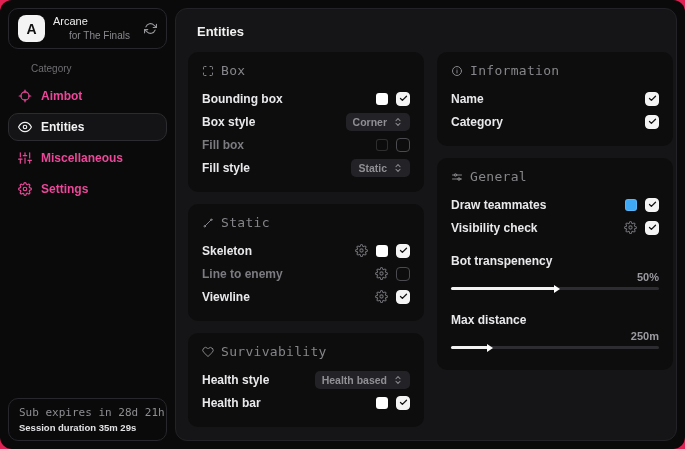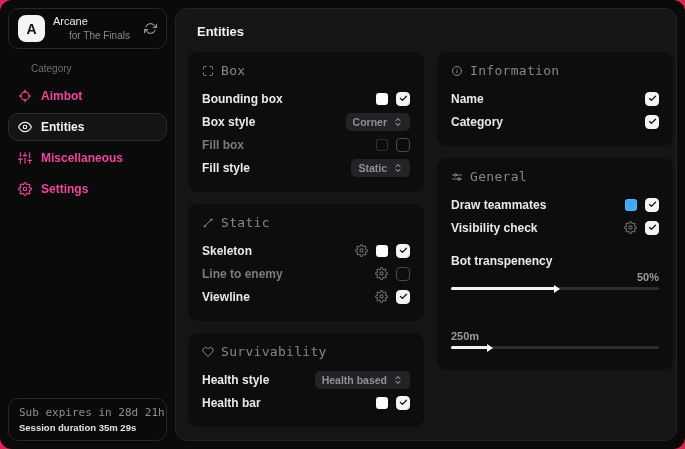--- a/index.html
+++ b/index.html
@@ -330,20 +330,21 @@
               <span class="row-label">Bot transpenency</span>
               <span class="slider-value">50%</span>
             </div>
             <div class="slider-track">
               <div class="slider-fill" style="width: 50%;"></div>
             </div>
           </div>
 
           <div>
             <div class="slider-head">
+              <span class="row-label">Max distance</span>
               <span class="slider-value">250m</span>
             </div>
             <div class="slider-track">
               <div class="slider-fill" style="width: 18%;"></div>
             </div>
           </div>
         </div>
       </div>
     </div>
   </div>

